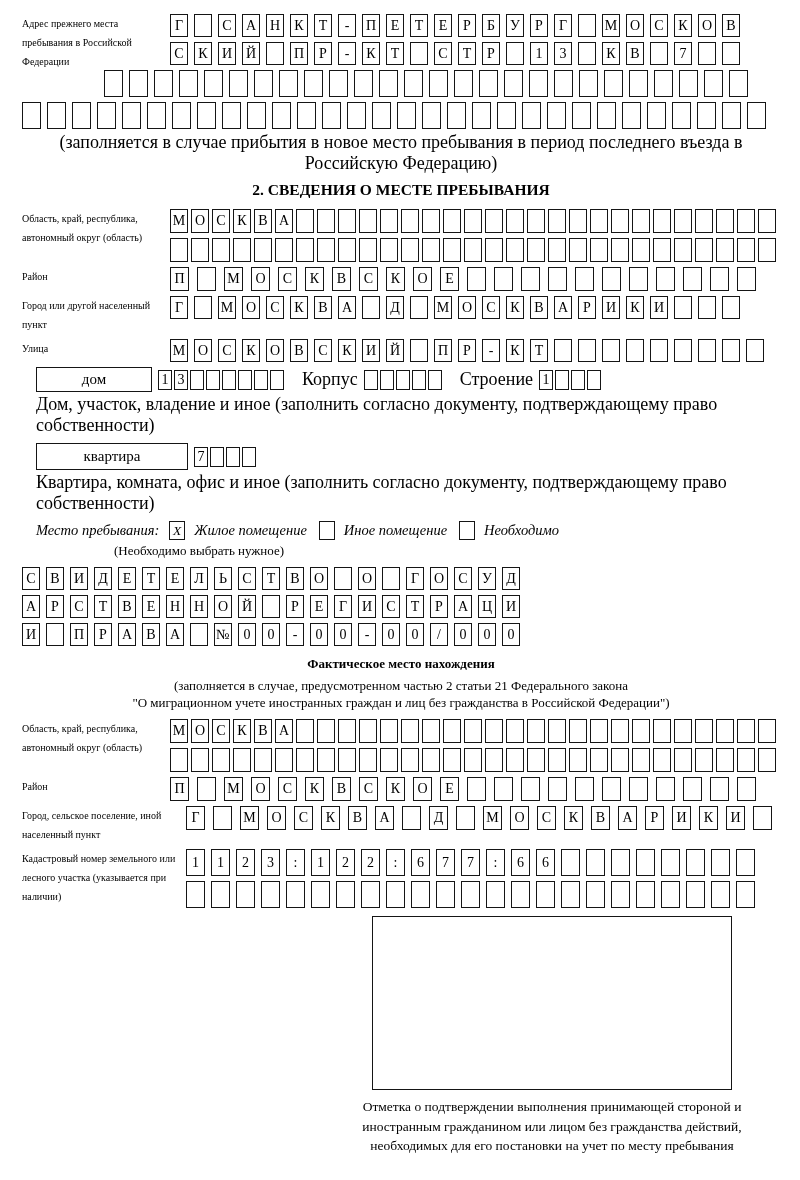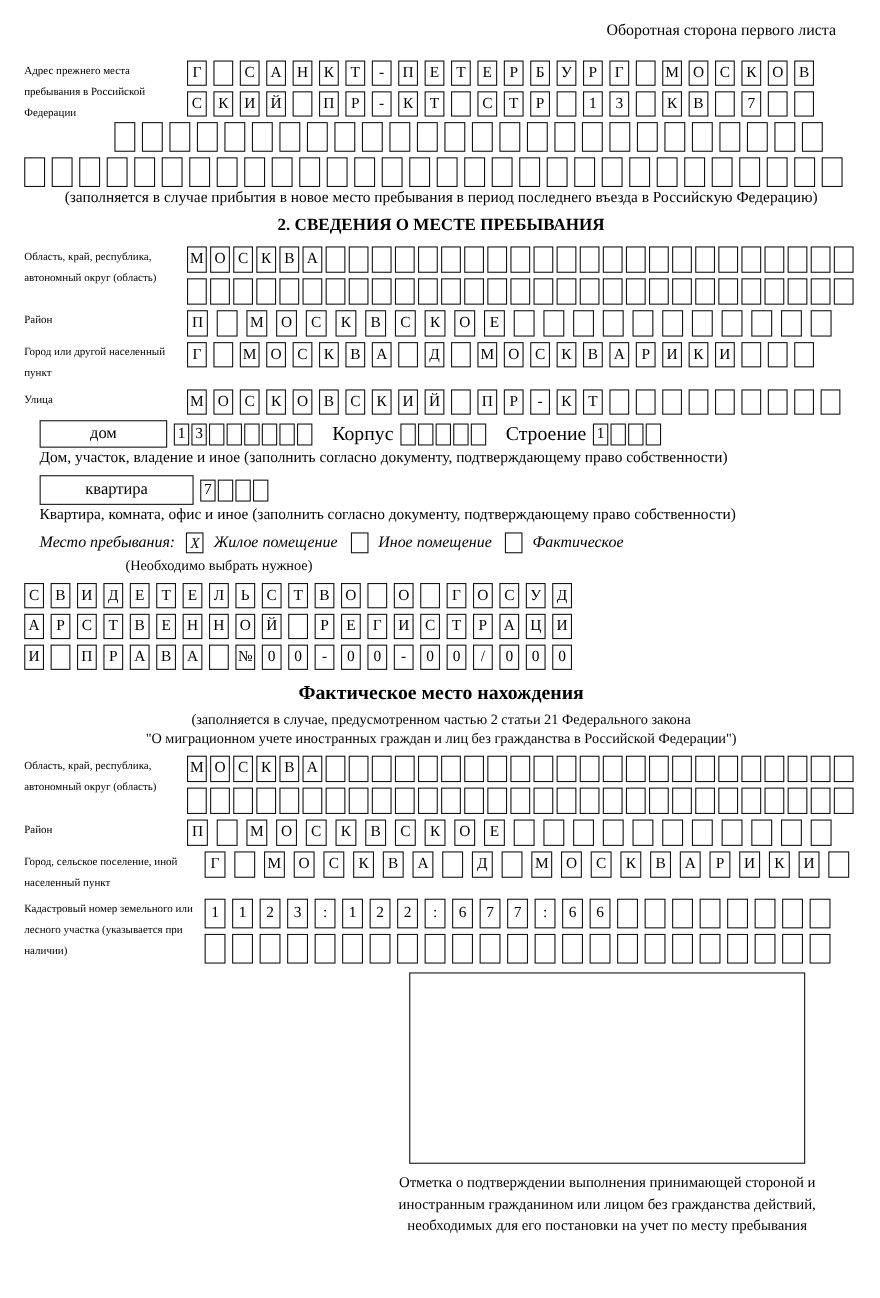--- a/index.html
+++ b/index.html
@@ -13,44 +13,43 @@
   .stack{display:flex;flex-direction:column;gap:5px;}
   .cells{display:flex;}
   .cell{box-sizing:border-box;border:1.5px solid #151515;display:flex;align-items:center;justify-content:center;font-size:14px;line-height:1;background:#fff;}
   .spaced .cell{width:18px;height:23px;margin-right:6px;}
   .tight  .cell{width:18px;height:24px;margin-right:3px;}
   .big    .cell{width:19px;height:27px;margin-right:6px;}
   .wide   .cell{width:19px;height:24px;margin-right:8px;}
   .small  .cell{width:14px;height:20px;margin-right:2px;}
   .pull{margin-left:-66px;}
   .fullrow{margin:1px 0 3px 0;}
-  .note{font-size:14px;margin:1px 0 7px 14px;}
+  .note{font-size:18px;margin:1px 0 7px 14px;}
   .note.center{text-align:center;margin-left:0;}
   .sec-title{text-align:center;font-weight:bold;font-size:15.5px;margin:4px 0 10px;}
-  .fact-title{text-align:center;font-weight:bold;font-size:18px;margin:10px 0 6px;}
+  .fact-title{text-align:center;font-weight:bold;font-size:13px;margin:10px 0 6px;}
   .fact-note{text-align:center;font-size:13px;margin:1px 0;}
   .dom-row{display:flex;align-items:center;margin:1px 0 2px;}
   .named-box{box-sizing:border-box;border:1.5px solid #151515;display:flex;align-items:center;justify-content:center;font-size:15px;background:#fff;}
   .dom-box{width:116px;height:25px;margin:0 6px 0 14px;}
-  .kv-box{width:140px;height:27px;margin:0 6px 0 14px;}
+  .kv-box{width:152px;height:27px;margin:0 6px 0 14px;}
   .inline-lbl{font-size:18px;margin:0 6px 0 16px;}
   .stay-row{display:flex;align-items:center;font-size:14.5px;margin-top:6px;padding-left:14px;font-style:italic;}
   .opt-label{margin-right:2px;}
   .checkbox{box-sizing:border-box;border:1.5px solid #151515;width:16px;height:19px;display:flex;align-items:center;justify-content:center;font-size:13.5px;margin:0 9px 0 10px;background:#fff;}
   .choose-note{margin-left:92px;font-size:13px;margin-top:3px;margin-bottom:8px;}
   .stamp-col{width:420px;margin:8px 18px 0 auto;}
   .stamp-box{width:358px;height:172px;border:1.8px solid #151515;margin:0 auto 7px;background:#fff;}
   .stamp-caption{text-align:center;font-size:13.5px;line-height:1.45;}
 </style>
 </head>
 <body>
 
 <div class="page">
 
-  <div class="hdr">Оборотная сторона первого листа</div>
 
   <div class="field">
     <div class="lbl">Адрес прежнего места пребывания в Российской Федерации</div>
     <div class="stack">
       <div class="cells spaced">
           <span class="cell">Г</span>
           <span class="cell"></span>
           <span class="cell">С</span>
           <span class="cell">А</span>
           <span class="cell">Н</span>
@@ -364,21 +363,21 @@
   </div>
   <div class="note">Квартира, комната, офис и иное (заполнить согласно документу, подтверждающему право собственности)</div>
 
   <div class="stay-row">
     <span>Место пребывания:</span>
     <span class="checkbox">X</span>
     <span class="opt-label">Жилое помещение</span>
     <span class="checkbox"></span>
     <span class="opt-label">Иное помещение</span>
     <span class="checkbox"></span>
-    <span class="opt-label">Фактическое</span>
+    <span class="opt-label">Необходимо</span>
   </div>
   <div class="choose-note">(Необходимо выбрать нужное)</div>
 
   <div class="field">
     <div class="stack">
       <div class="cells spaced">
           <span class="cell">С</span>
           <span class="cell">В</span>
           <span class="cell">И</span>
           <span class="cell">Д</span>

